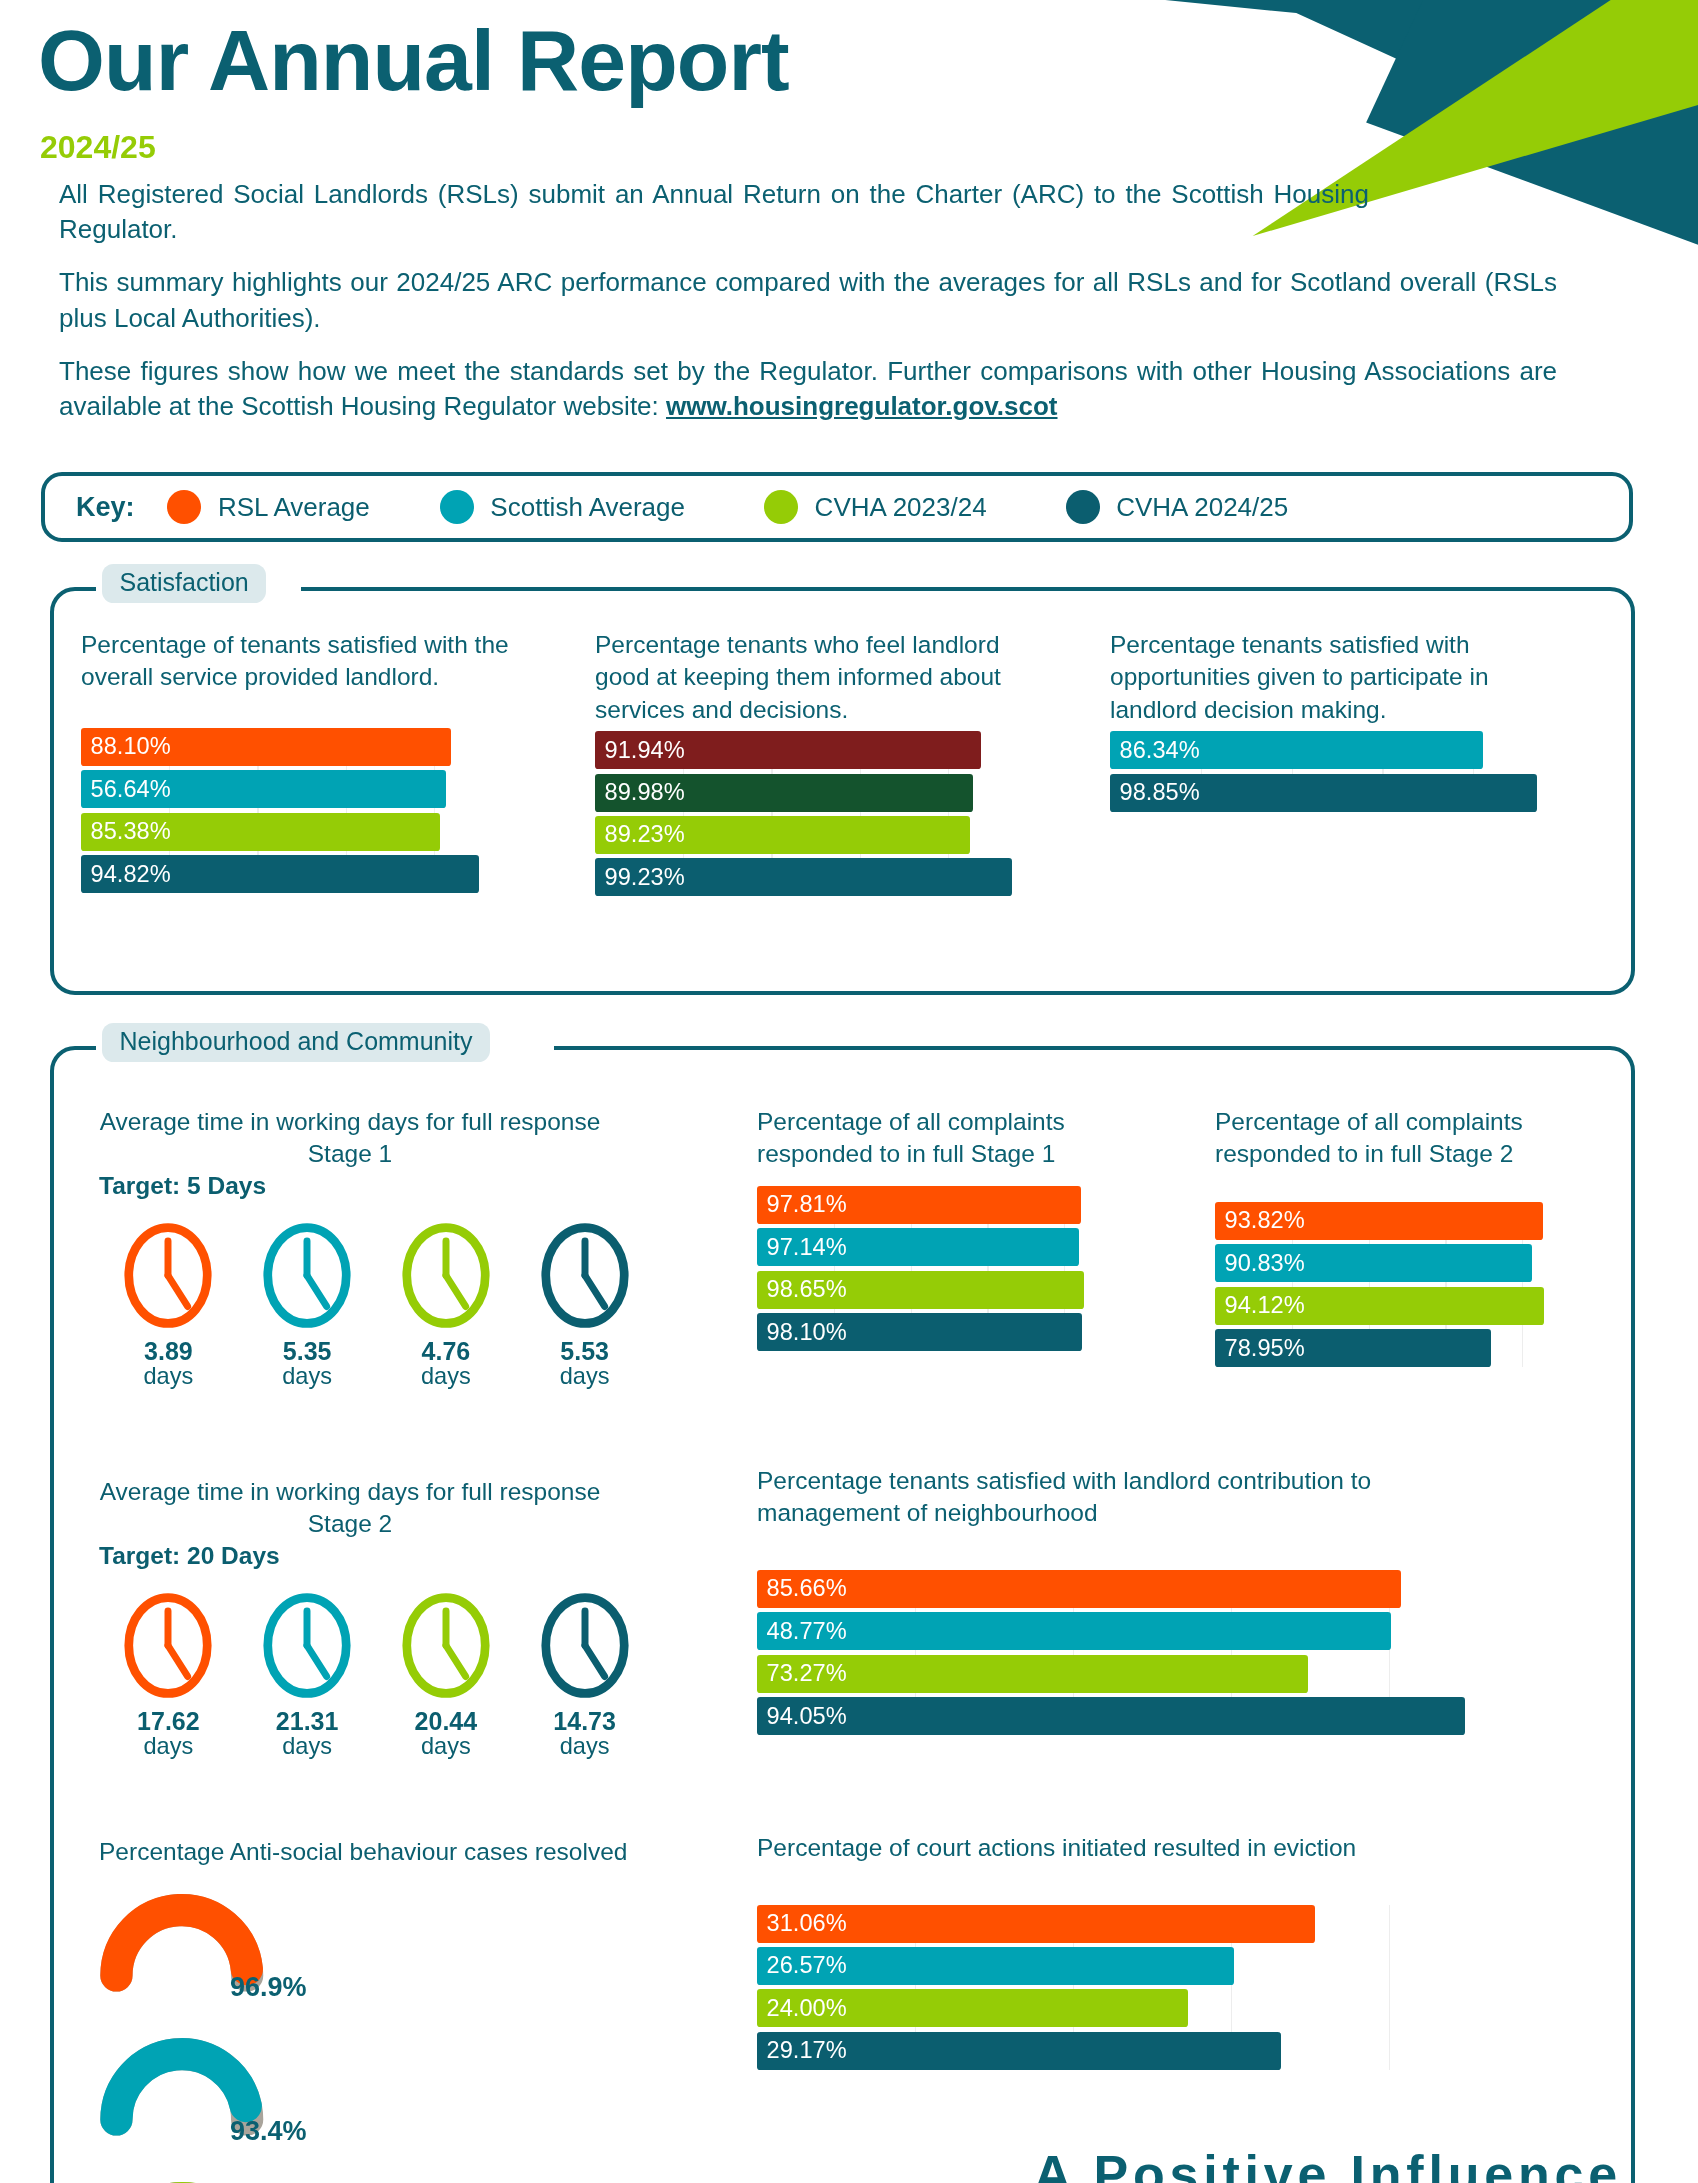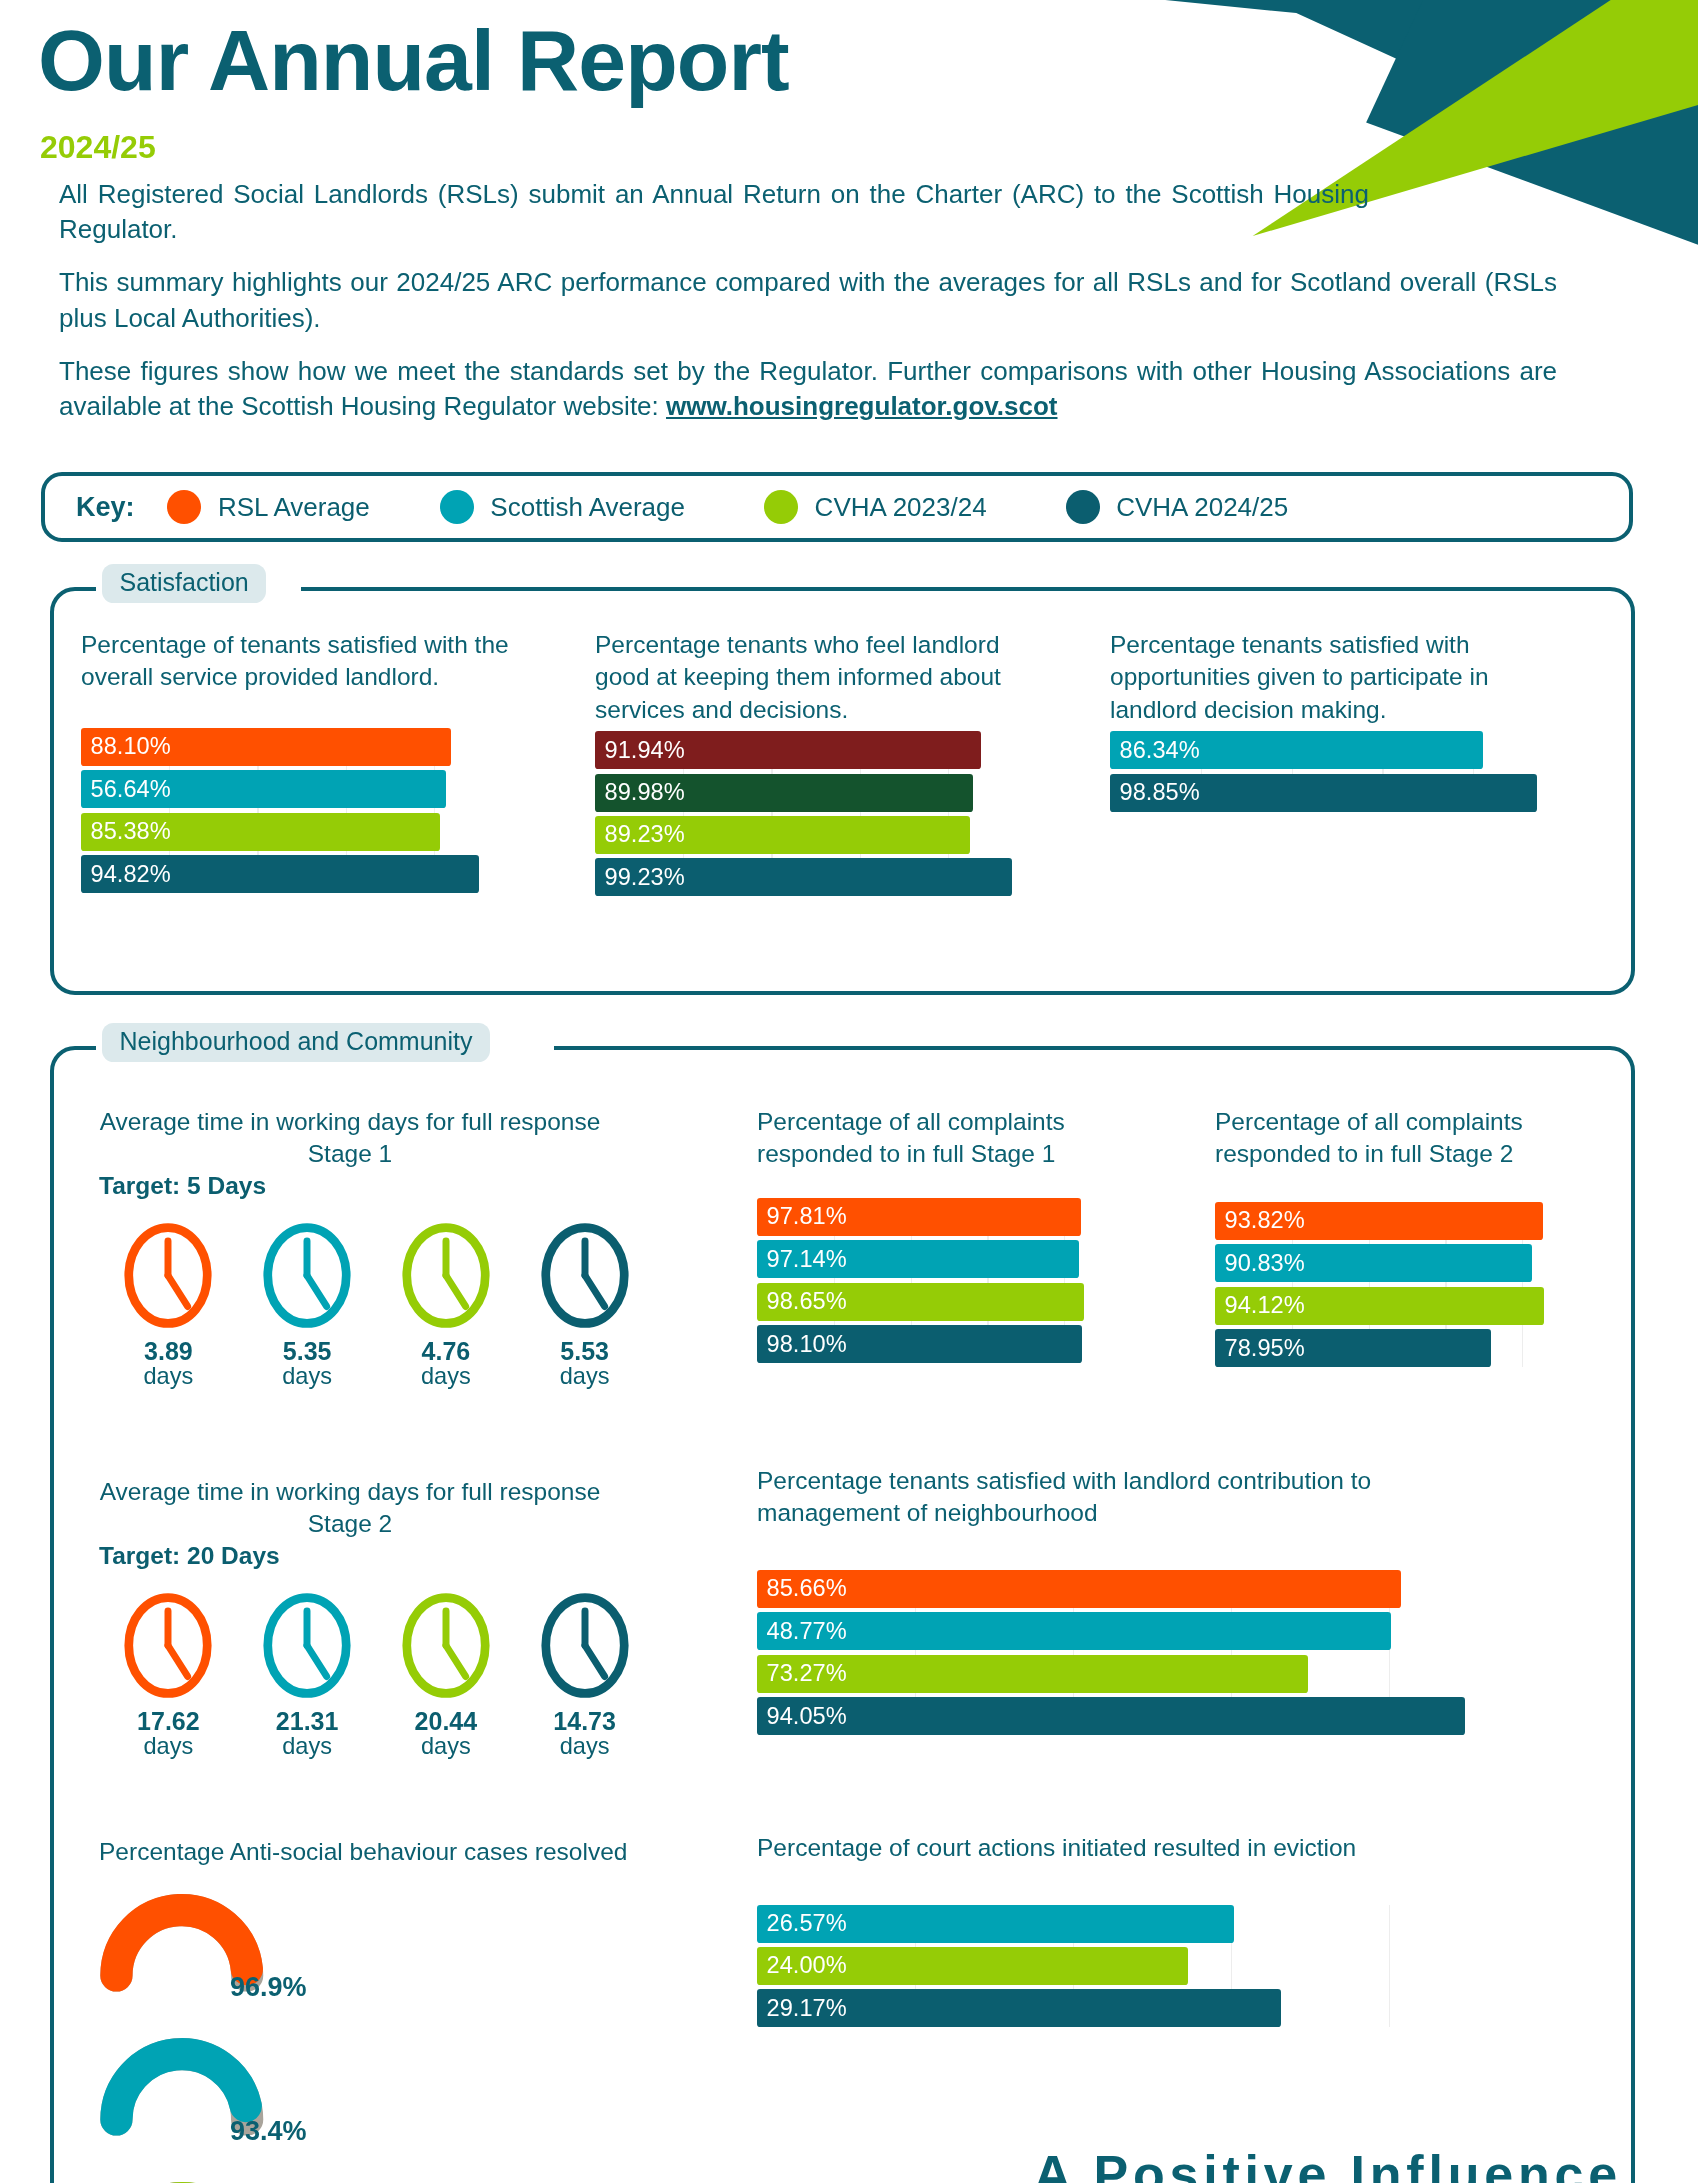--- a/index.html
+++ b/index.html
@@ -271,21 +271,21 @@
           <div class="clock-col"><svg width="92" height="109" viewBox="0 0 210 250">
               <ellipse cx="105" cy="125" rx="90" ry="110" fill="none" stroke="#0B5E6F" stroke-width="20"></ellipse>
               <line x1="105" y1="125" x2="105" y2="46" stroke="#0B5E6F" stroke-width="16" stroke-linecap="round"></line>
               <line x1="105" y1="125" x2="150" y2="196" stroke="#0B5E6F" stroke-width="16" stroke-linecap="round"></line>
             </svg><div class="clock-val">5.53</div><div class="clock-unit">days</div></div>
         </div>
     </div>
 
     <div class="chart" style="left:703px; top:56px; width:406px;">
       <div class="chart-title" style="width:393px;">Percentage of all complaints responded to in full Stage 1</div>
-      <div class="bars" style="top:22px; width:384px;">
+      <div class="bars" style="top:10px; width:384px;">
           <div class="gridwrap">
             <div class="grid-line" style="left: 20%;"></div>
             <div class="grid-line" style="left: 40%;"></div>
             <div class="grid-line" style="left: 60%;"></div>
             <div class="grid-line" style="left: 80%;"></div>
           </div>
           <div class="bar-row">
             <div class="bar" style="width: 84.319%; background: rgb(255, 80, 0);">
               <span>97.81%</span>
             </div>
@@ -424,20 +424,25 @@
     <div class="chart" style="left:703px; top:782px; width:817px;">
       <div class="chart-title" style="width:782px;">Percentage of court actions initiated resulted in eviction</div>
       <div class="bars" style="top:35px; width:790px;">
           <div class="gridwrap">
             <div class="grid-line" style="left: 20%;"></div>
             <div class="grid-line" style="left: 40%;"></div>
             <div class="grid-line" style="left: 60%;"></div>
             <div class="grid-line" style="left: 80%;"></div>
           </div>
           <div class="bar-row">
+            <div class="bar" style="width: 70.5909%; background: rgb(255, 80, 0);">
+              <span>31.06%</span>
+            </div>
+          </div>
+          <div class="bar-row">
             <div class="bar" style="width: 60.3864%; background: rgb(0, 163, 180);">
               <span>26.57%</span>
             </div>
           </div>
           <div class="bar-row">
             <div class="bar" style="width: 54.5455%; background: rgb(149, 204, 6);">
               <span>24.00%</span>
             </div>
           </div>
           <div class="bar-row">

